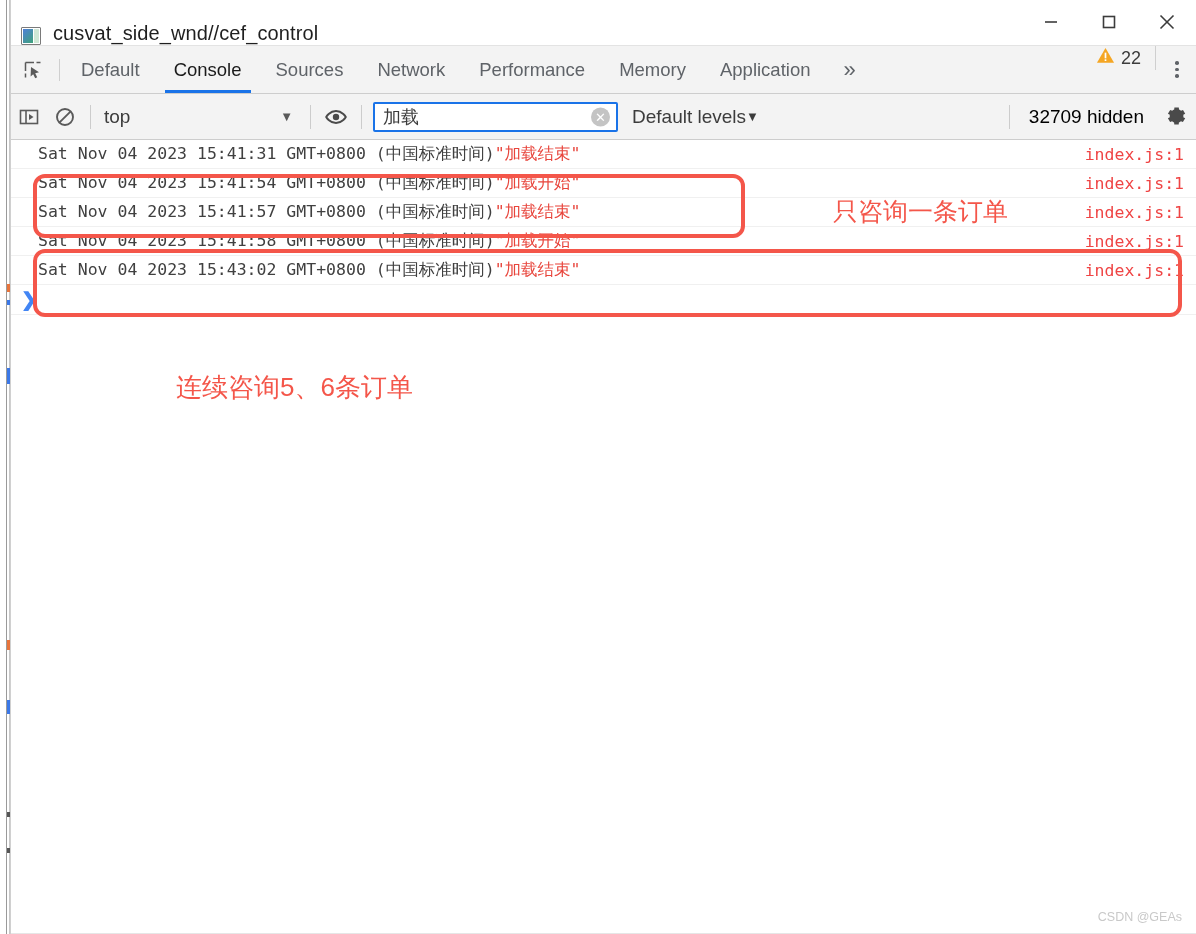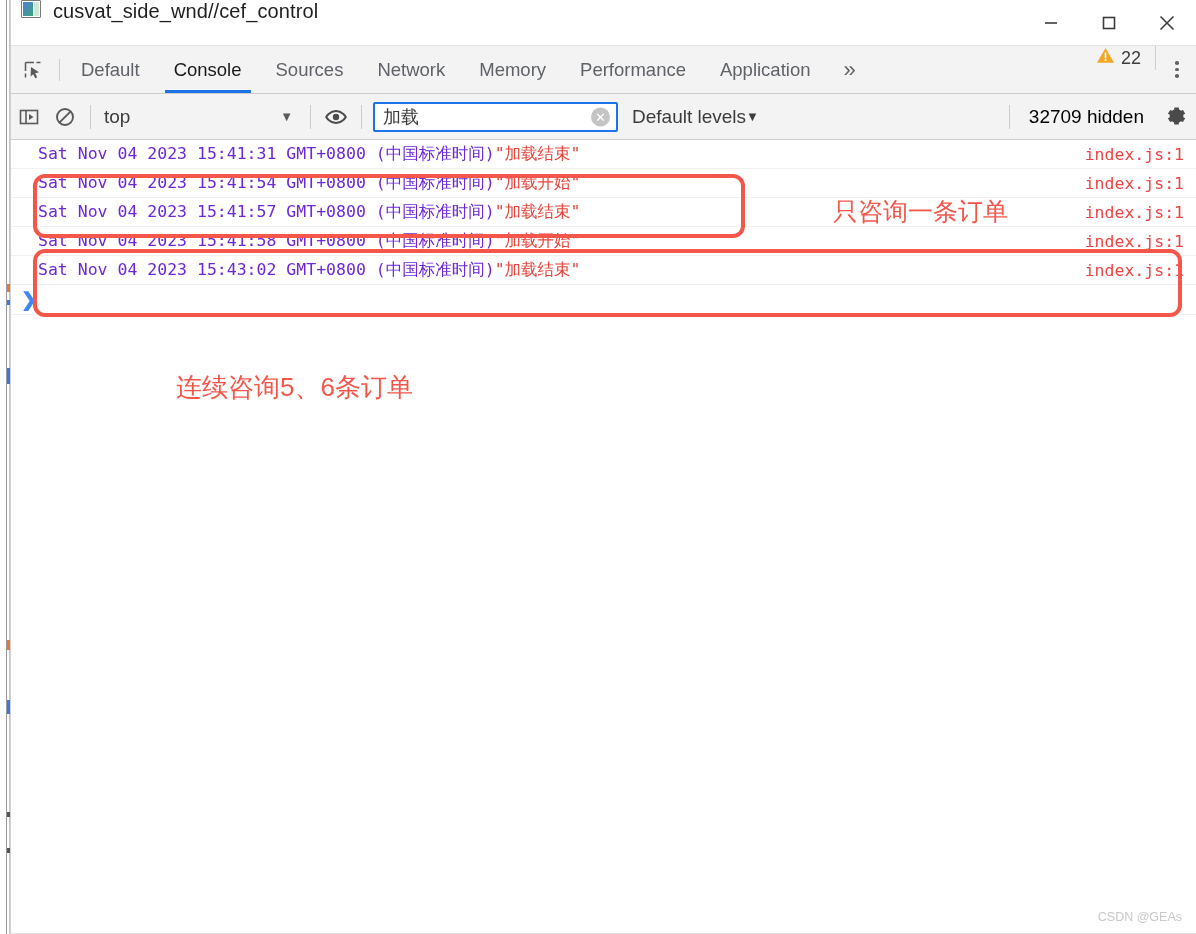--- a/index.html
+++ b/index.html
@@ -38,21 +38,21 @@
   .seg-orange2 { top: 640px; height: 10px; background: #e8743b; }
   .seg-blue3 { top: 700px; height: 14px; background: #3b78e7; }
   .seg-dark1 { top: 812px; height: 5px; background: #555; }
   .seg-dark2 { top: 848px; height: 5px; background: #555; }
 
   
   .titlebar {
     position: absolute; left: 11px; top: 0;
     width: 1185px; height: 46px;
     background: #ffffff;
-    display: flex; align-items: flex-start;
+    display: flex; align-items: flex-end;
     border-bottom: 1px solid #e3e3e3;
   }
   .win-icon {
     width: 20px; height: 18px; margin-left: 10px; margin-right: 12px;
     border: 1.5px solid #7a7a7a; border-radius: 1px;
     background: #ffffff;
     display: flex; align-items: stretch; padding: 1px;
     flex: 0 0 auto;
   }
   .win-icon .a { flex: 1.6; background: linear-gradient(135deg,#4f7fd8,#3ea37a); }
@@ -189,21 +189,21 @@
     position: relative;
     height: 29px;
     border-bottom: 1px solid #f0f0f0;
     display: flex; align-items: center;
     padding-left: 27px; padding-right: 12px;
     font-family: "DejaVu Sans Mono", "Liberation Mono", monospace;
     font-size: 16.5px;
     color: #202124;
     white-space: nowrap;
   }
-  .log-row .msg { color: #6d28d9; }
+  .log-row .msg { color: #404040; }
   .log-row .quoted { color: #e8453c; }
   .log-row .src {
     margin-left: auto;
     color: #ef4444;
     font-size: 16.5px;
   }
   .prompt-row {
     height: 30px; display: flex; align-items: center;
     padding-left: 10px;
     border-bottom: 1px solid #f0f0f0;
@@ -288,22 +288,22 @@
         <path d="M3.5 3.5 H12 M3.5 3.5 V12 M18.5 3.5 H14.5 M3.5 18.5 V14.5" stroke="#5a5a5a" stroke-width="1.5" fill="none"></path>
         <path d="M9 8 L17 13.2 L13.2 14.2 L15.2 18.2 L13.2 19.2 L11.2 15.2 L8.6 17.4 Z" fill="#5a5a5a"></path>
       </svg>
     </div>
     <div class="tab-sep"></div>
     <div class="tabs">
       <div class="tab">Default</div>
       <div class="tab active">Console</div>
       <div class="tab">Sources</div>
       <div class="tab">Network</div>
+      <div class="tab">Performance</div>
       <div class="tab">Memory</div>
-      <div class="tab">Performance</div>
       <div class="tab">Application</div>
       <div class="tab more">»</div>
     </div>
     <div class="tabbar-right">
       <div class="warn-badge">
         <span>
           <svg width="19" height="19" viewBox="0 0 20 20" aria-hidden="true">
             <path d="M10 2.2 L19 17.6 H1 Z" fill="#f5a623"></path>
             <rect x="9.1" y="7" width="1.8" height="6" fill="#ffffff"></rect>
             <rect x="9.1" y="14" width="1.8" height="1.8" fill="#ffffff"></rect>

